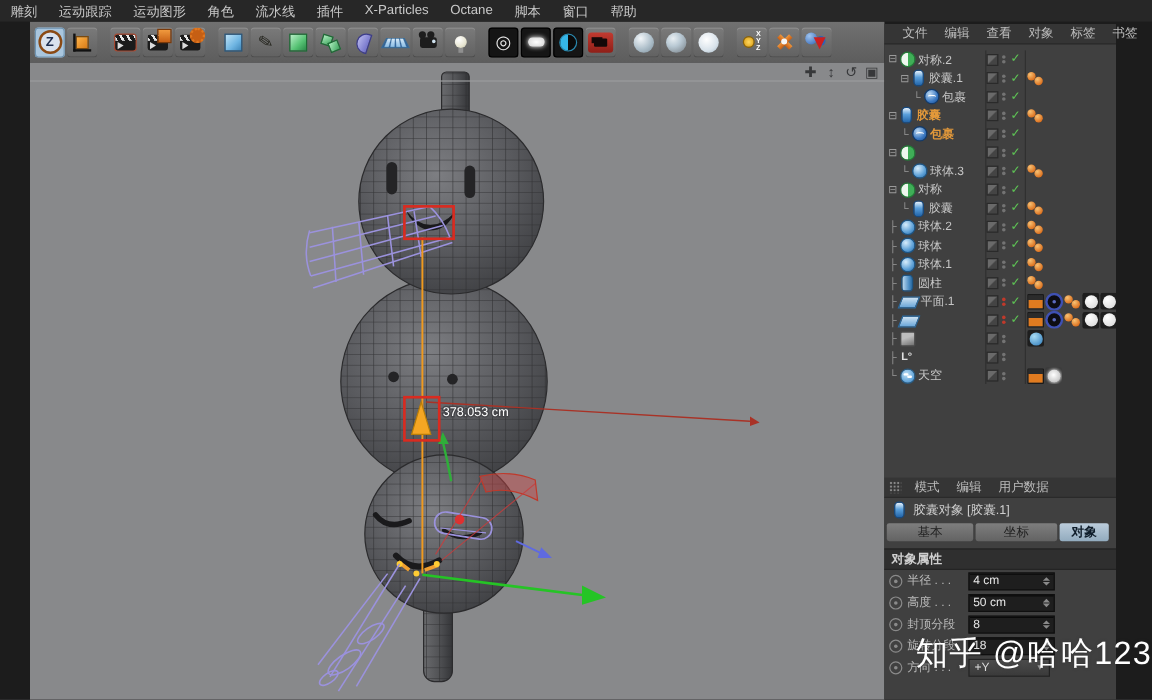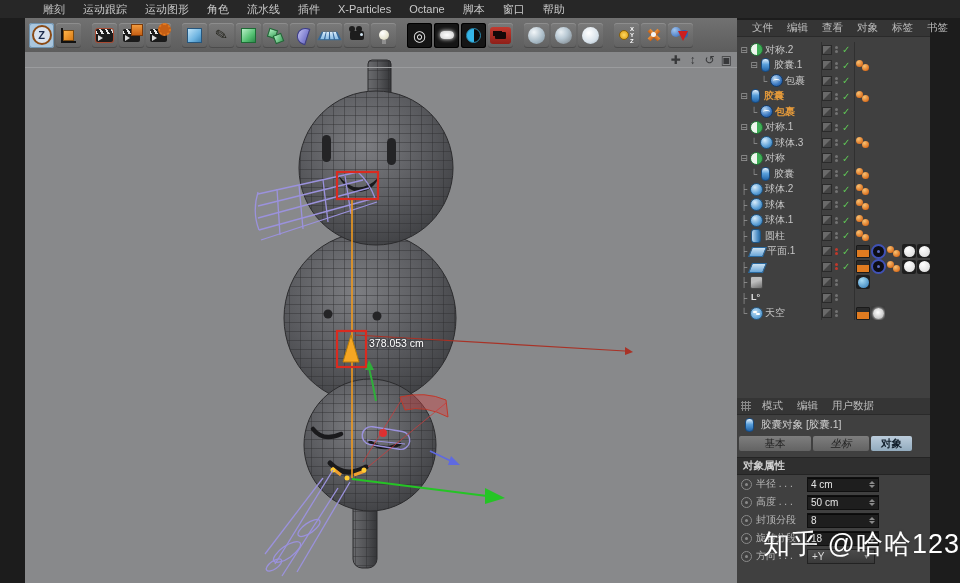--- a/index.html
+++ b/index.html
@@ -1,19 +1,19 @@
 <!DOCTYPE html>
 <html><head>
 <meta charset="utf-8">
 <style>
   html,body{margin:0;padding:0;background:#1c1c1c;width:960px;height:583px;overflow:hidden;
     font-family:"Liberation Sans","DejaVu Sans",sans-serif;-webkit-font-smoothing:antialiased}
   .abs{position:absolute}
   
-  #menubar{left:0;top:0;width:960px;height:18px;background:#272727;display:flex;align-items:center;padding-left:34px;box-sizing:border-box;z-index:5}
+  #menubar{left:0;top:0;width:960px;height:18px;background:#272727;display:flex;align-items:center;box-sizing:border-box;z-index:5}
   .menu-item{color:#c9c9c9;font-size:11px;padding:0 9px;white-space:nowrap;cursor:default}
   
   #toolbar{left:25px;top:18px;width:712px;height:34px;background:linear-gradient(#717171,#5d5d5d);display:flex;align-items:center;padding-left:4px;box-sizing:border-box;z-index:4}
   .tool-group{display:flex;gap:2px;margin-right:11px}
   .tool{width:25px;height:25px;border-radius:3px;background:linear-gradient(#7a7a7a,#616161);
     box-shadow:inset 0 1px 0 #8d8d8d,inset 0 -1px 0 #4b4b4b;display:flex;align-items:center;justify-content:center;position:relative;cursor:pointer}
   .tool.dark{background:#151515;box-shadow:inset 0 0 0 1px #000}
   .tool.sel{background:#a9c6de;box-shadow:inset 0 0 0 1px #6f93b0}
   
   .i-z{width:16px;height:16px;border-radius:50%;border:2px solid #8a4a15;background:#d9e2ee;color:#1c2c4e;font-size:11px;font-weight:bold;line-height:16px;text-align:center}
@@ -434,21 +434,20 @@
         <div class="om-col col-dots">
           <div class="dotv"></div>
           <div class="dotv"></div>
         </div>
         <div class="om-col col-check">✓</div>
         <div class="om-col col-tags"></div>
       </div>
       <div class="om-row" style="padding-left: 2px;">
         <div class="tree">⊟</div>
         <div class="oi oi-symmetry"></div>
-        <div class="name">对称.1</div>
         <div class="om-col col-layer">
           <div class="layer-sq"></div>
         </div>
         <div class="om-col col-dots">
           <div class="dotv"></div>
           <div class="dotv"></div>
         </div>
         <div class="om-col col-check">✓</div>
         <div class="om-col col-tags"></div>
       </div>
@@ -656,21 +655,21 @@
         <div class="pm-item">模式</div>
         <div class="pm-item">编辑</div>
         <div class="pm-item">用户数据</div>
       </div>
     <div class="am-obj">
       <span class="oi oi-capsule"></span>
       <span class="t">胶囊对象 [胶囊.1]</span>
     </div>
     <div class="am-tabs" id="am-tabs">
         <div class="am-tab" style="width: 72px;">基本</div>
-        <div class="am-tab" style="width: 56px; font-style: italic;">坐标</div>
+        <div class="am-tab" style="width: 68px;">坐标</div>
         <div class="am-tab active" style="width: 41px;">对象</div>
       </div>
     <div class="am-section">对象属性</div>
     <div id="am-rows">
         <div class="am-row">
           <div class="pcirc"></div>
           <div class="lbl">半径 . . .</div>
           <div class="valbox">
             <div>4 cm</div>
             <div class="stepper">

